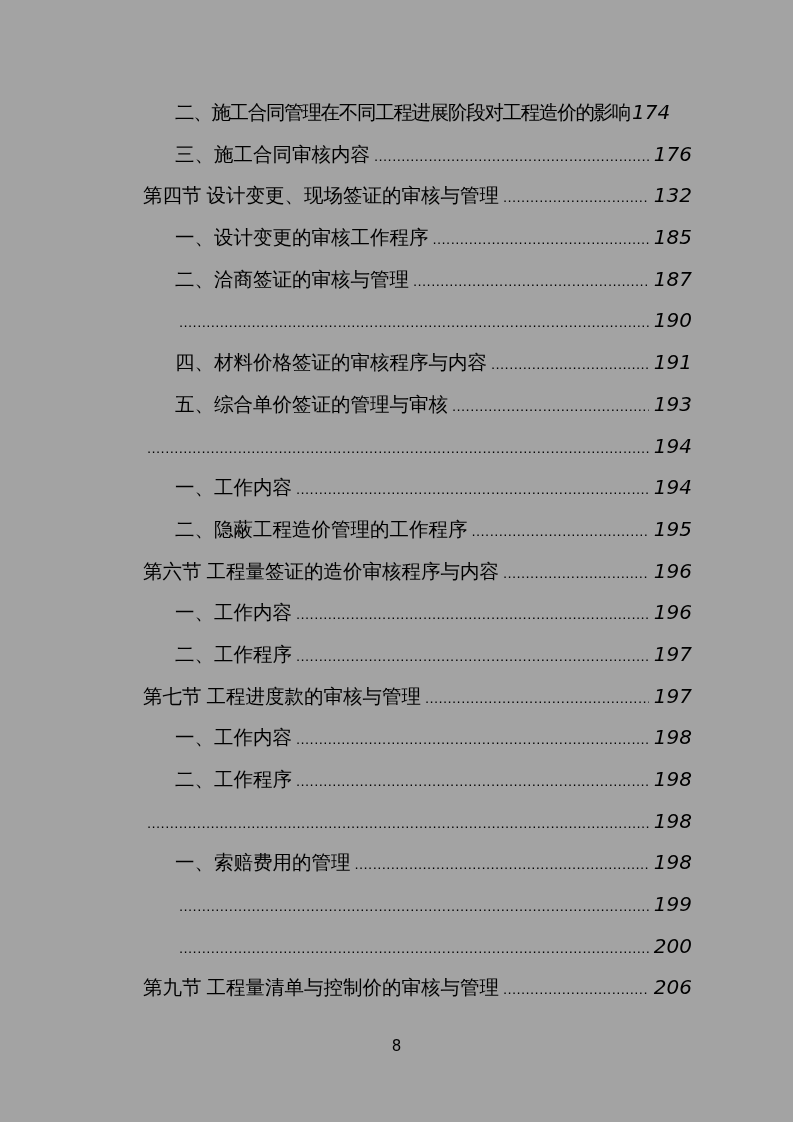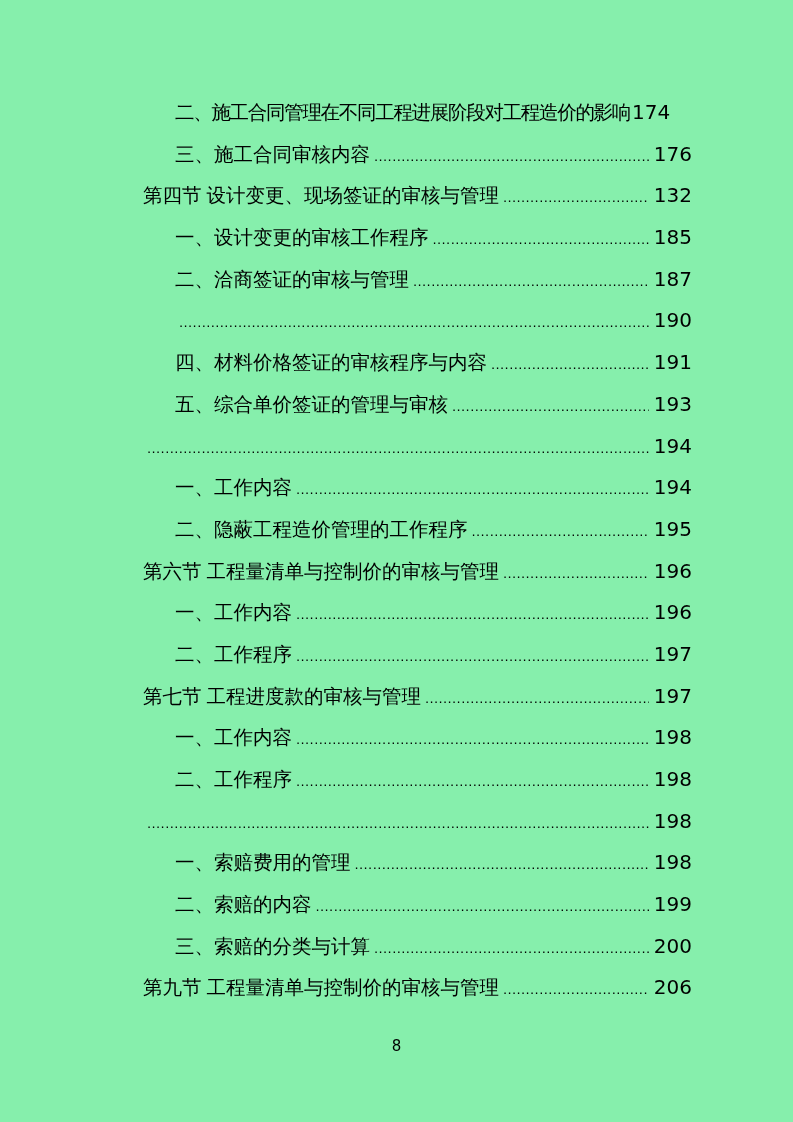--- a/index.html
+++ b/index.html
@@ -11,21 +11,21 @@
     height: 1122px;
     background: #ffffff;
     color: #000000;
     position: relative;
     overflow: hidden;
     font-family: "Liberation Serif", "DejaVu Serif", serif;
   }
   .page {
     position: absolute;
     inset: 0;
-    background: #86efac;
+    background: #a3a3a3;
   }
   .toc {
     position: absolute;
     left: 143px;
     right: 101px;
     top: 92px;
   }
   .toc-row {
     display: flex;
     align-items: baseline;
@@ -56,20 +56,21 @@
   }
   .toc-row.no-leader .leader {
     visibility: hidden;
     flex: 0 0 2px;
     margin: 0;
   }
   .toc-page {
     flex: 0 0 auto;
     font-family: "DejaVu Sans", "Liberation Sans", sans-serif;
     font-size: 20px;
+    font-style: italic;
   }
   .footer {
     position: absolute;
     top: 1036px;
     left: 0;
     width: 100%;
     text-align: center;
     line-height: 20px;
   }
   .page-num {
@@ -131,21 +132,21 @@
       <span class="toc-text">一、工作内容</span>
       <span class="leader">................................................................................................................................................................</span>
       <span class="toc-page">194</span>
     </div>
       <div class="toc-row level-3">
       <span class="toc-text">二、隐蔽工程造价管理的工作程序</span>
       <span class="leader">................................................................................................................................................................</span>
       <span class="toc-page">195</span>
     </div>
       <div class="toc-row level-2">
-      <span class="toc-text">第六节 工程量清单与控制价的审核与管理</span>
+      <span class="toc-text">第六节 工程量签证的造价审核程序与内容</span>
       <span class="leader">................................................................................................................................................................</span>
       <span class="toc-page">196</span>
     </div>
       <div class="toc-row level-3">
       <span class="toc-text">一、工作内容</span>
       <span class="leader">................................................................................................................................................................</span>
       <span class="toc-page">196</span>
     </div>
       <div class="toc-row level-3">
       <span class="toc-text">二、工作程序</span>
@@ -170,26 +171,24 @@
       <div class="toc-row level-2">
       <span class="leader">................................................................................................................................................................</span>
       <span class="toc-page">198</span>
     </div>
       <div class="toc-row level-3">
       <span class="toc-text">一、索赔费用的管理</span>
       <span class="leader">................................................................................................................................................................</span>
       <span class="toc-page">198</span>
     </div>
       <div class="toc-row level-3">
-      <span class="toc-text">二、索赔的内容</span>
       <span class="leader">................................................................................................................................................................</span>
       <span class="toc-page">199</span>
     </div>
       <div class="toc-row level-3">
-      <span class="toc-text">三、索赔的分类与计算</span>
       <span class="leader">................................................................................................................................................................</span>
       <span class="toc-page">200</span>
     </div>
       <div class="toc-row level-2">
       <span class="toc-text">第九节 工程量清单与控制价的审核与管理</span>
       <span class="leader">................................................................................................................................................................</span>
       <span class="toc-page">206</span>
     </div>
     </div>
 

